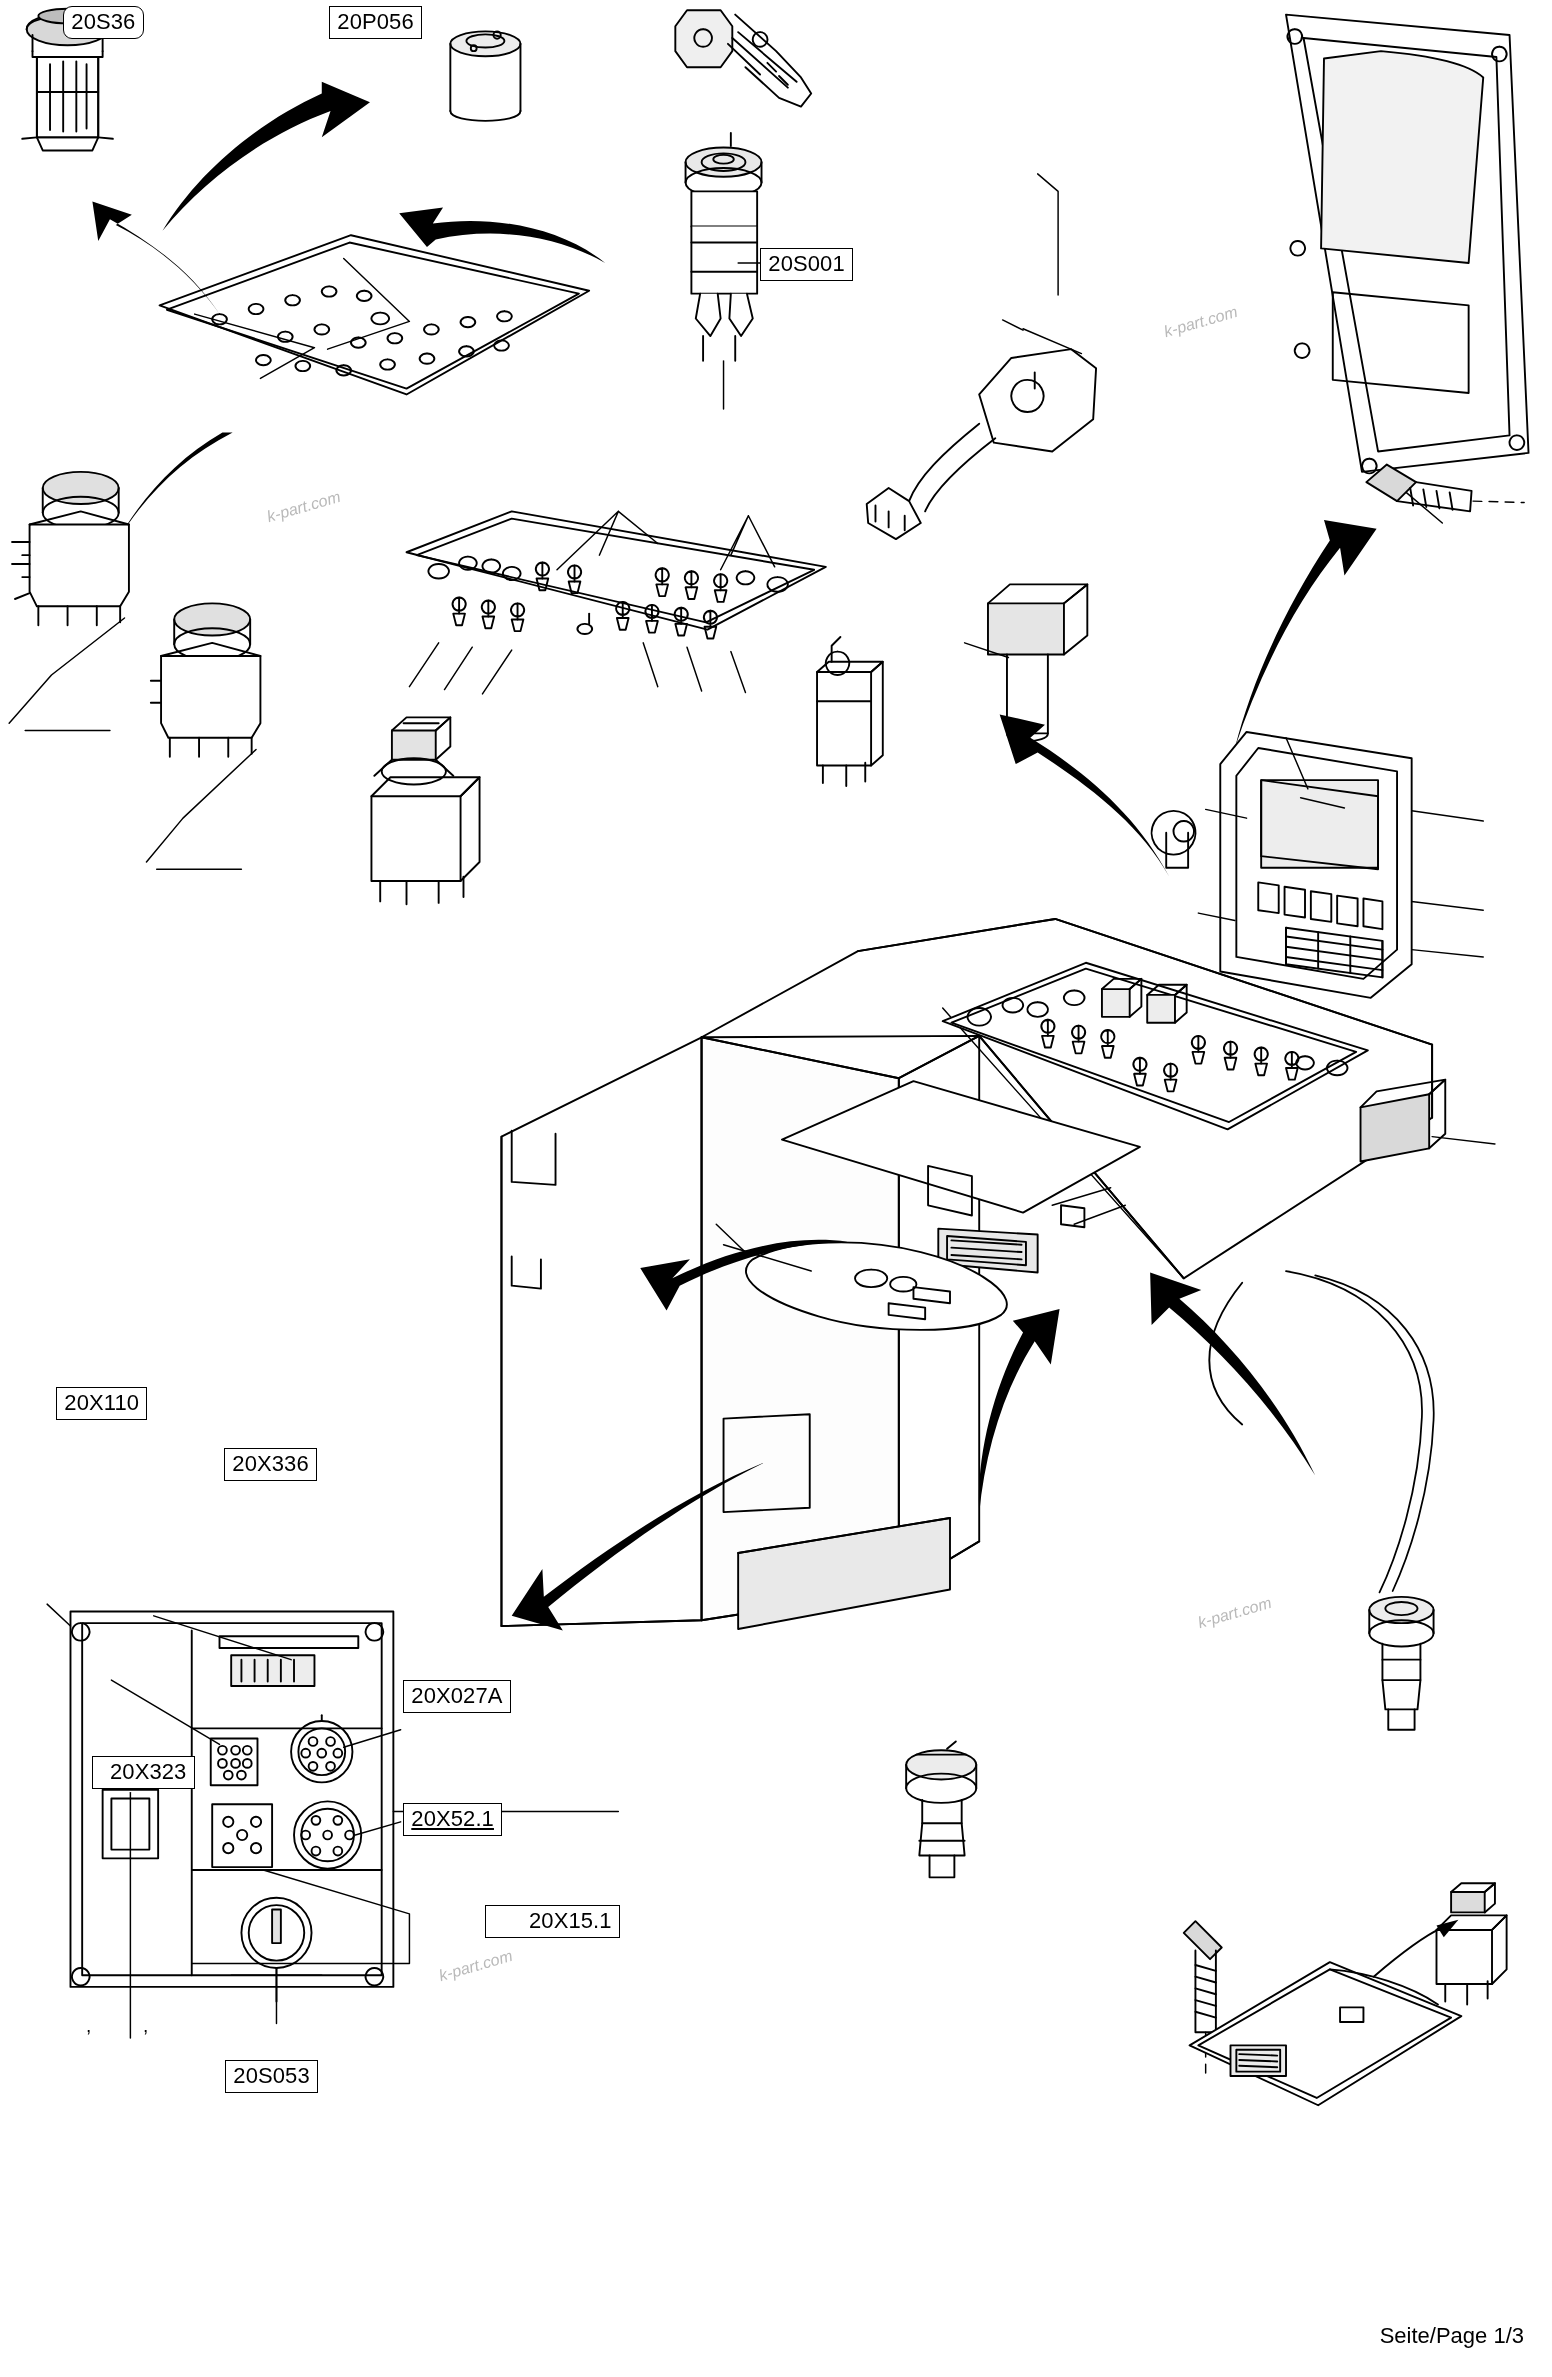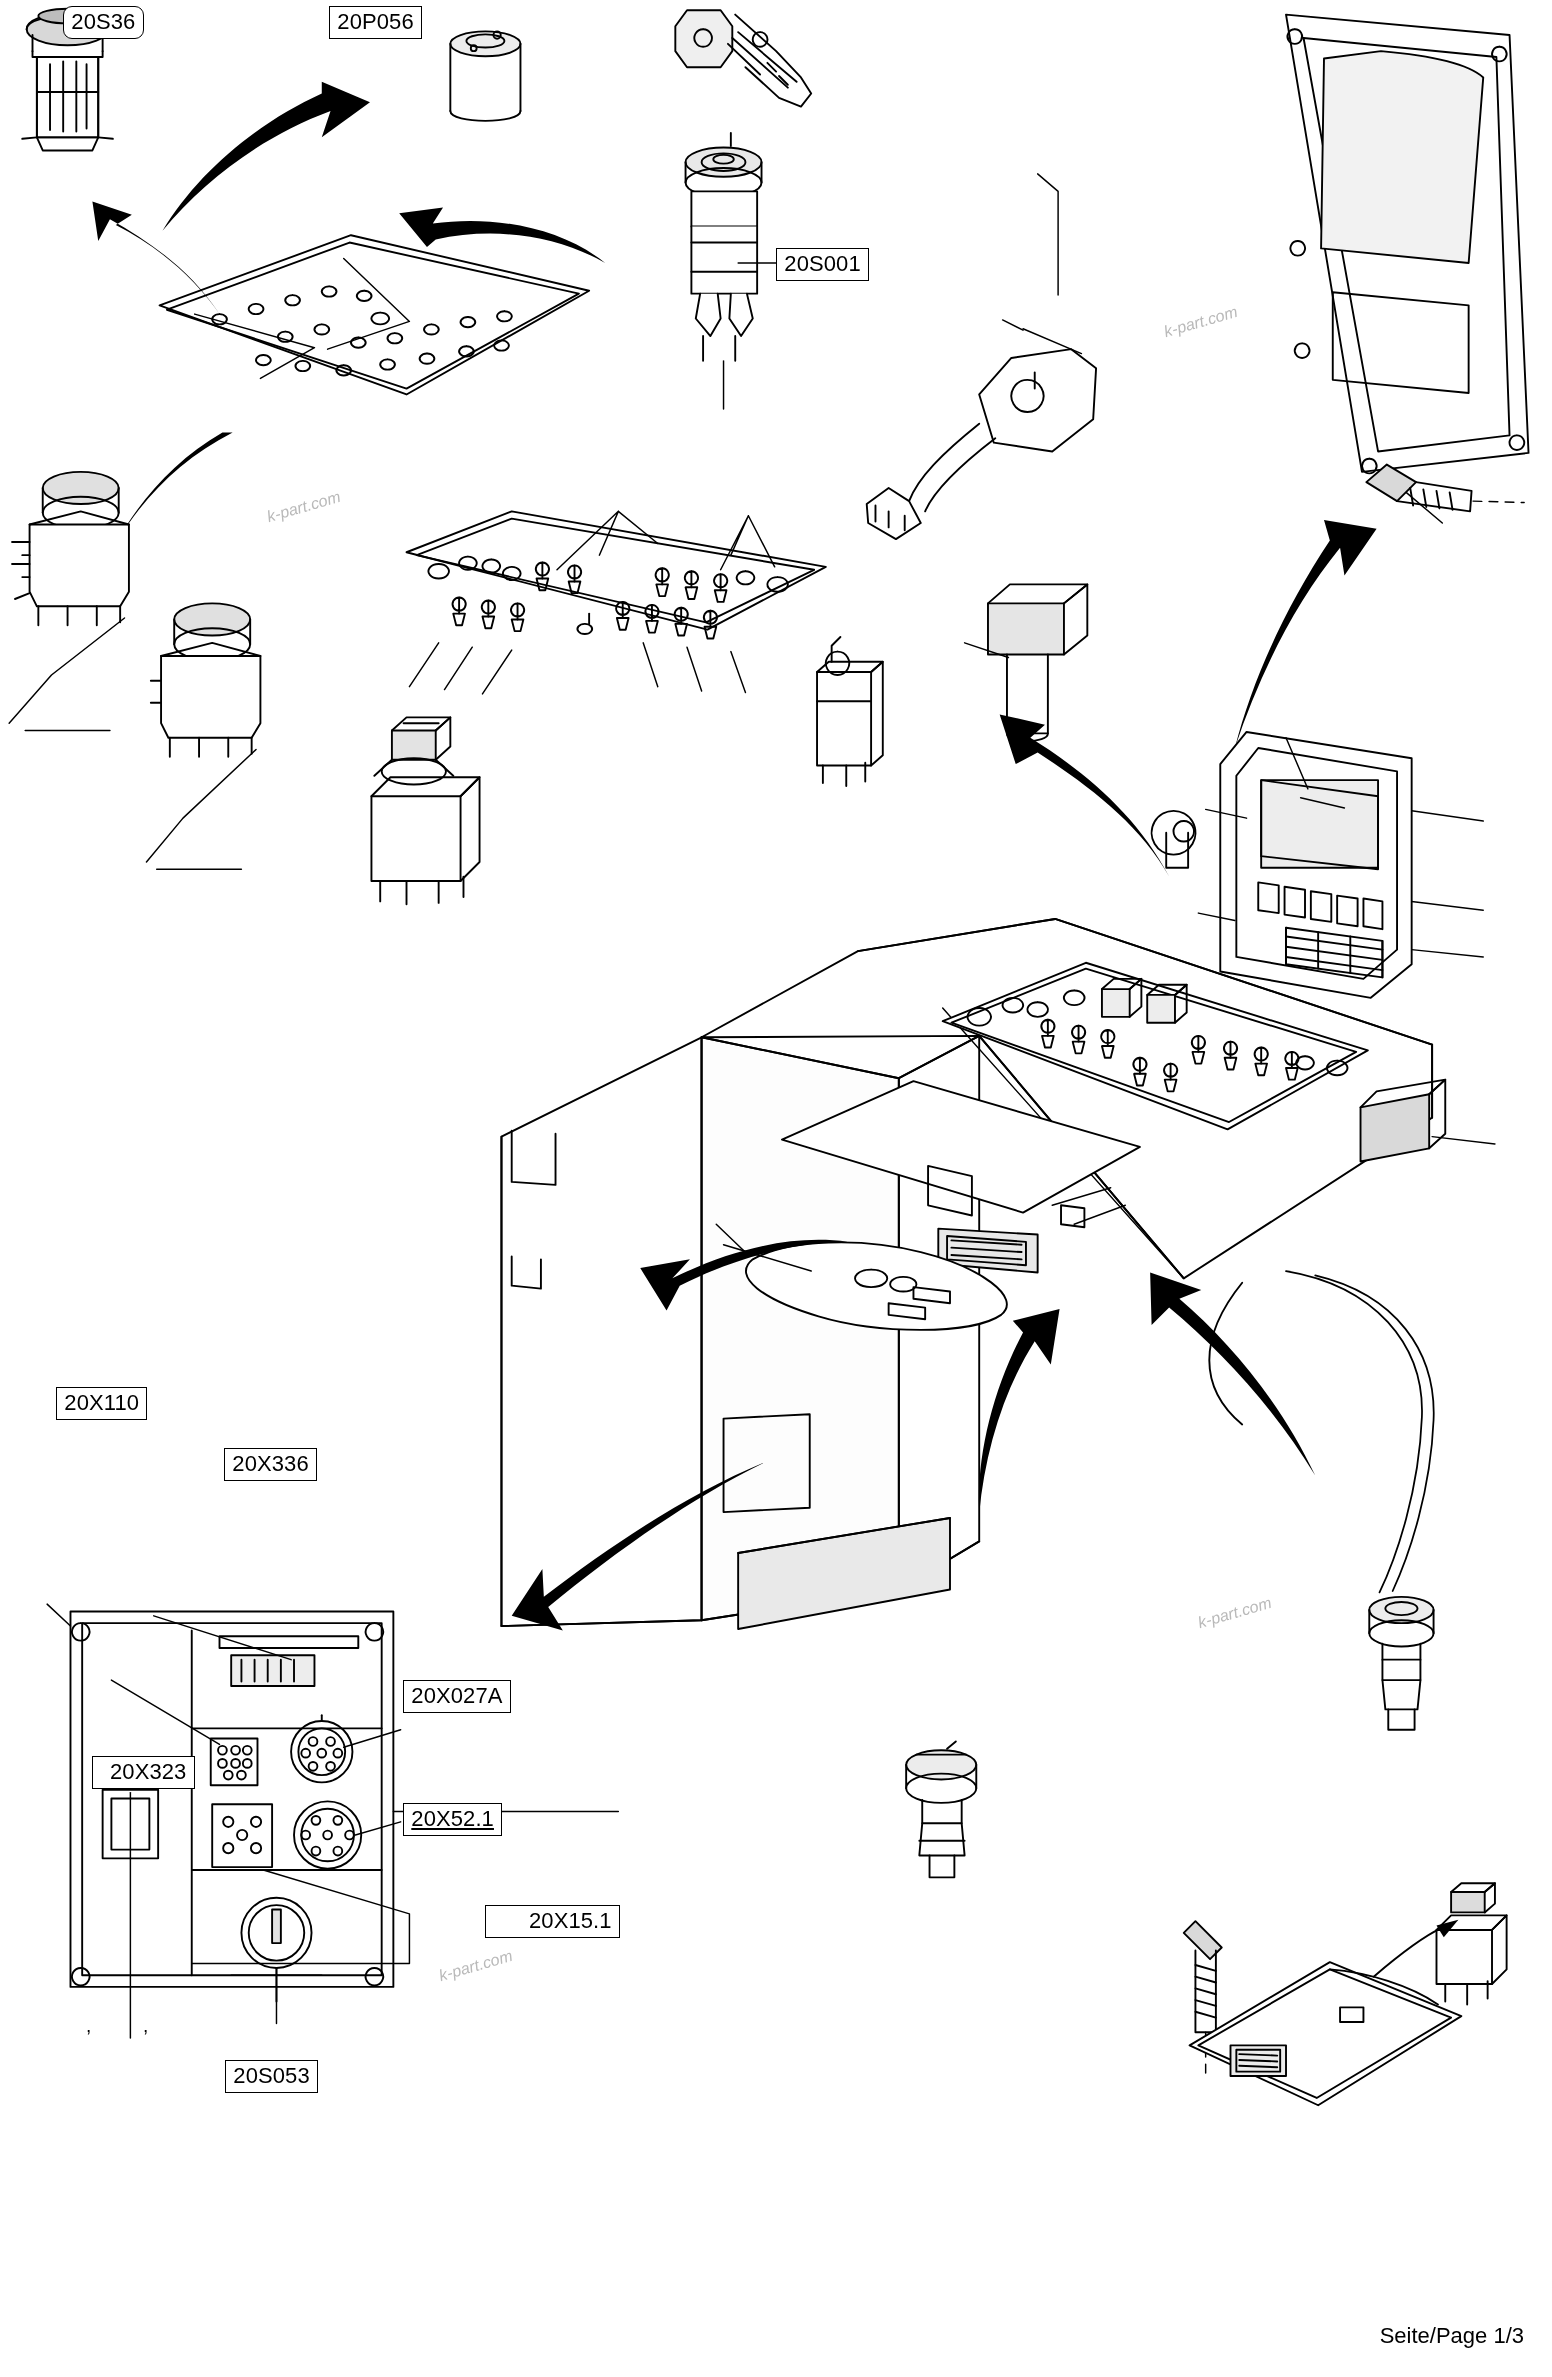--- a/index.html
+++ b/index.html
@@ -503,21 +503,21 @@
       <path d="M1372 438 L1400 452"></path>
       <path d="M1480 484 L1400 450"></path>
       <path d="M1380 900 L1320 880"></path>
       <path d="M1840 1106 L1780 1092"></path>
     </g>
   </g>
 </svg>
 
 <div class="lbl" style="left:63px;  top:5.8px;border-radius:9px;">20S36</div>
 <div class="lbl" style="left:329px; top:5.8px;">20P056</div>
-<div class="lbl" style="left:760px;top:248px;margin-left:16px;">20S001</div>
+<div class="lbl" style="left:760px;top:248px;">20S001</div>
 
 <div class="lbl" style="left:56px;  top:1387px;">20X110</div>
 <div class="lbl" style="left:224px; top:1448px;">20X336</div>
 <div class="lbl" style="left:403px; top:1680px;text-align:center;">20X027A</div>
 <div class="lbl" style="left:92px; top:1756px;padding-left:17px;">20X323</div>
 <div class="lbl" style="left:403px; top:1803px;text-decoration:underline;">20X52.1</div>
 <div class="lbl" style="left:485px; top:1905px;padding-left:43px;">20X15.1</div>
 <div class="lbl" style="left:225px; top:2060px;">20S053</div>
 
 <div class="wm" style="left:266px;  top:498px;">k-part.com</div>

